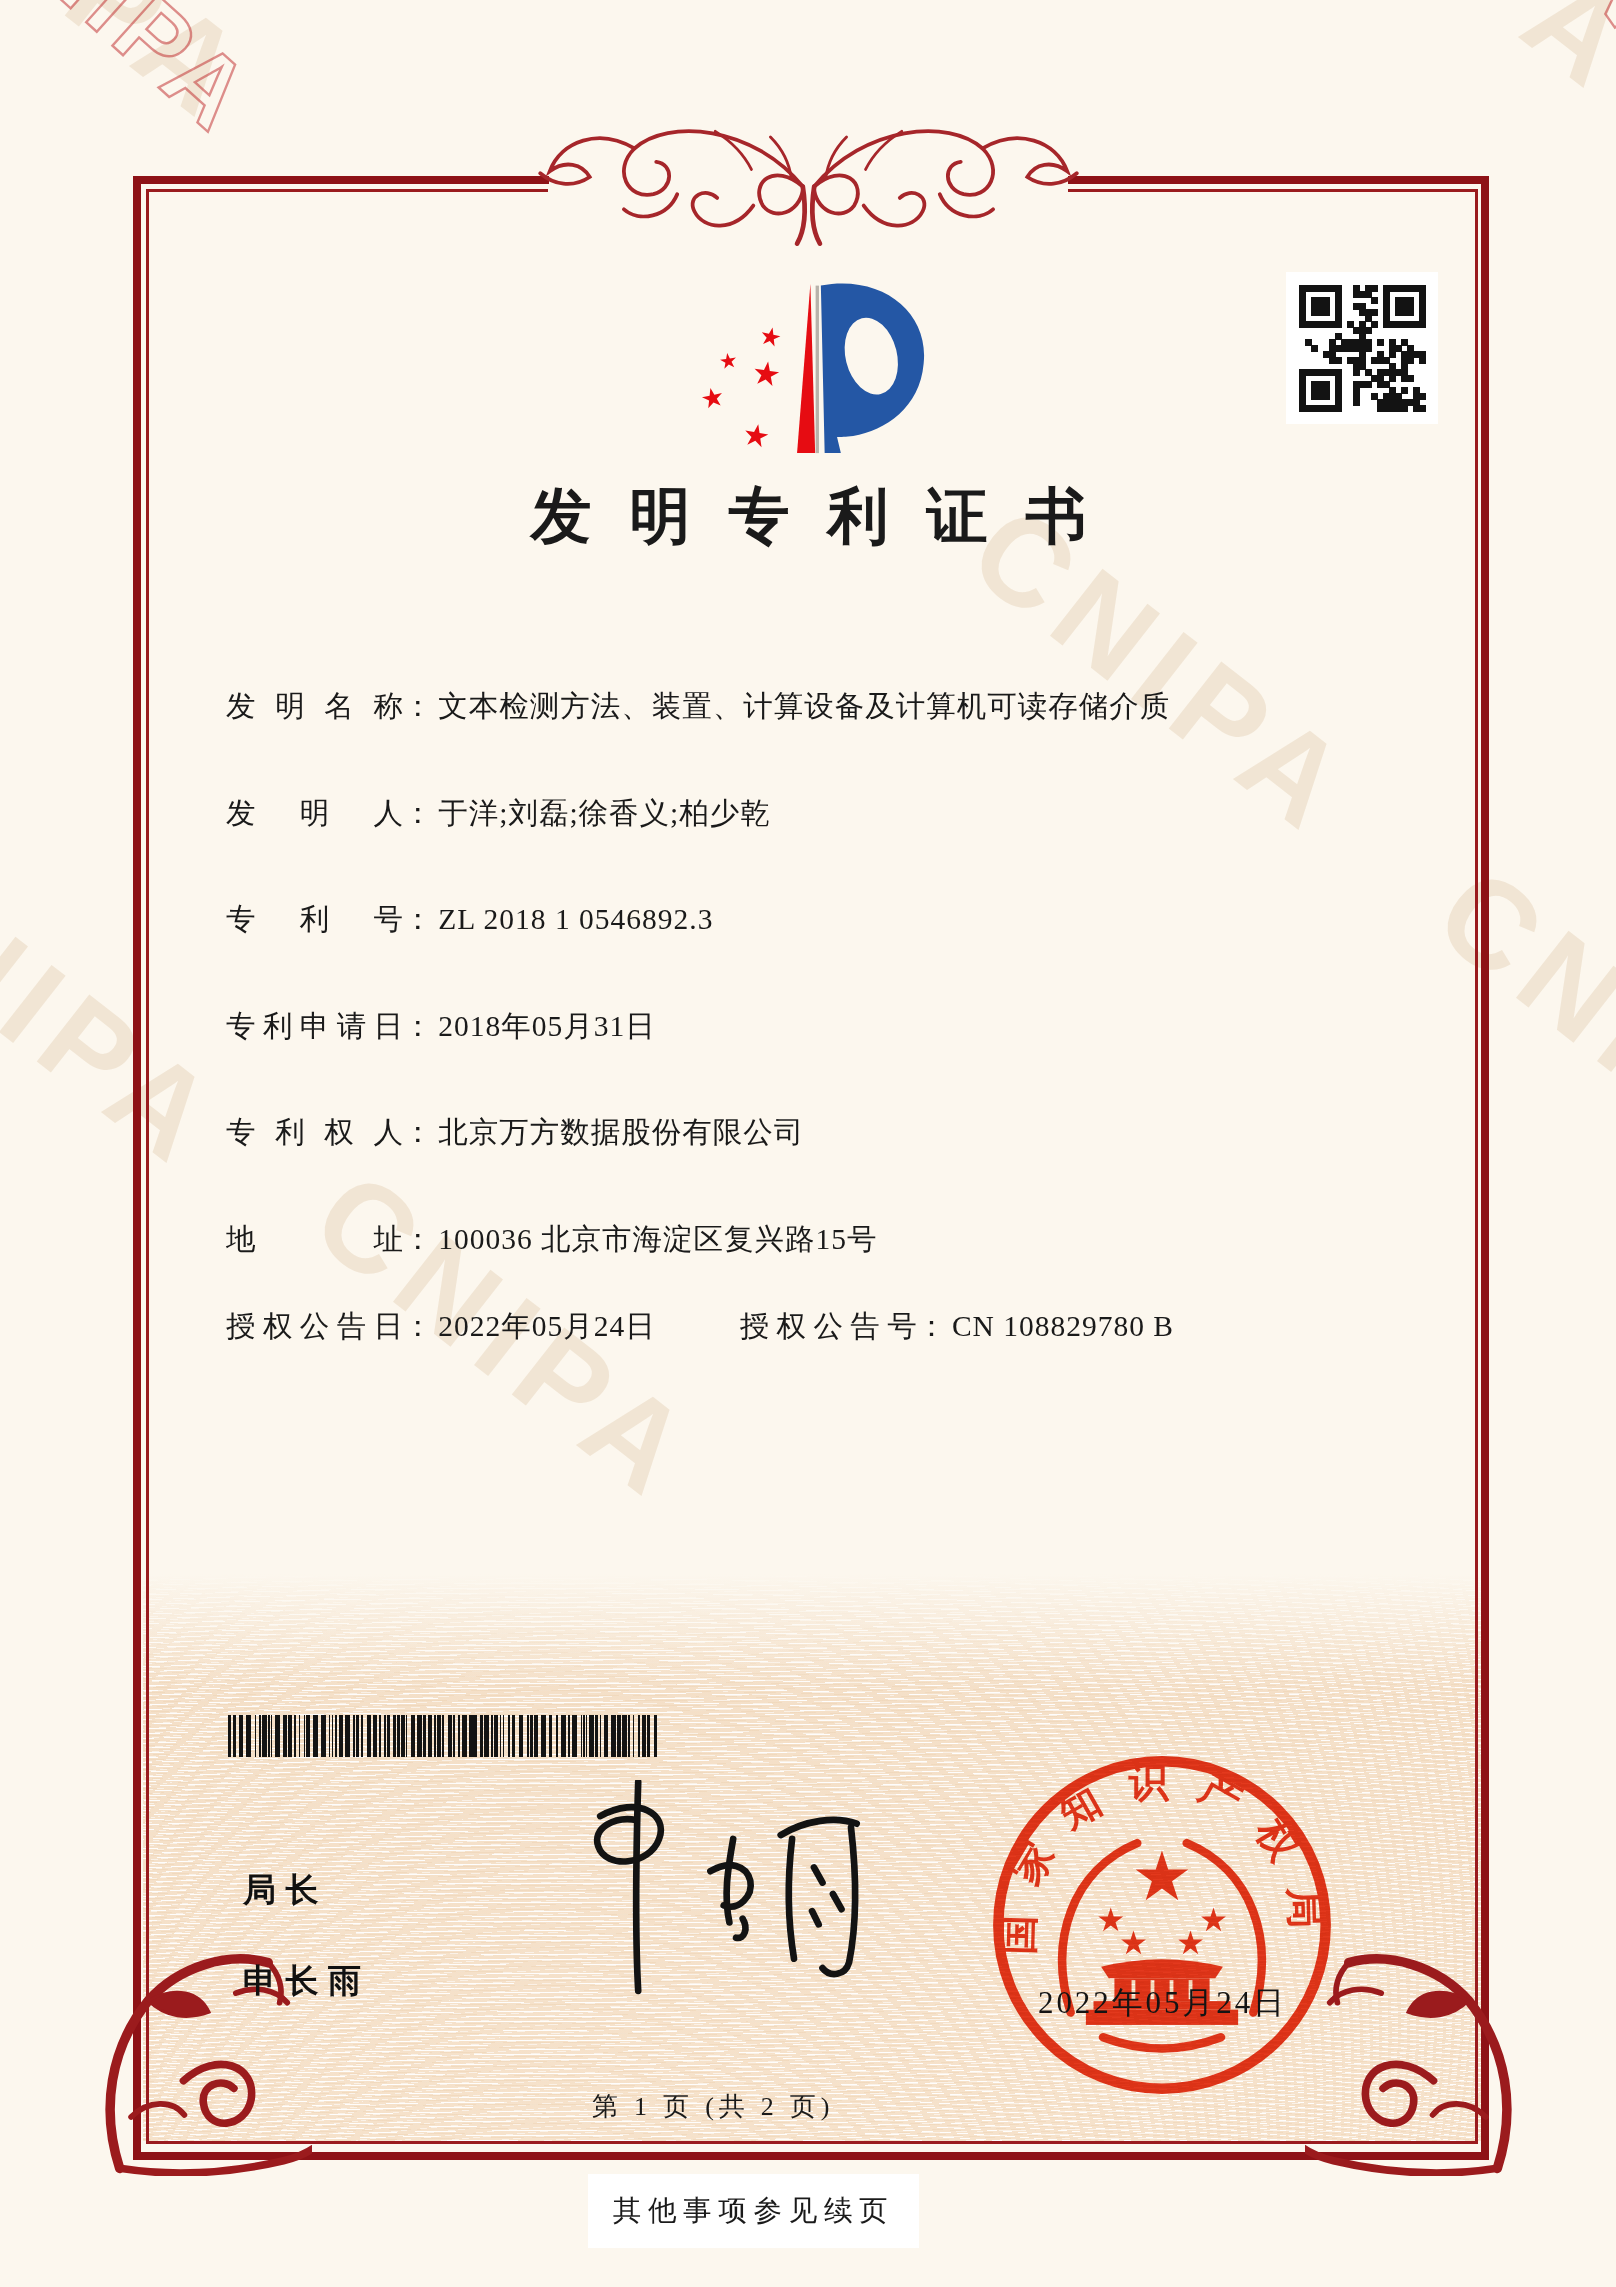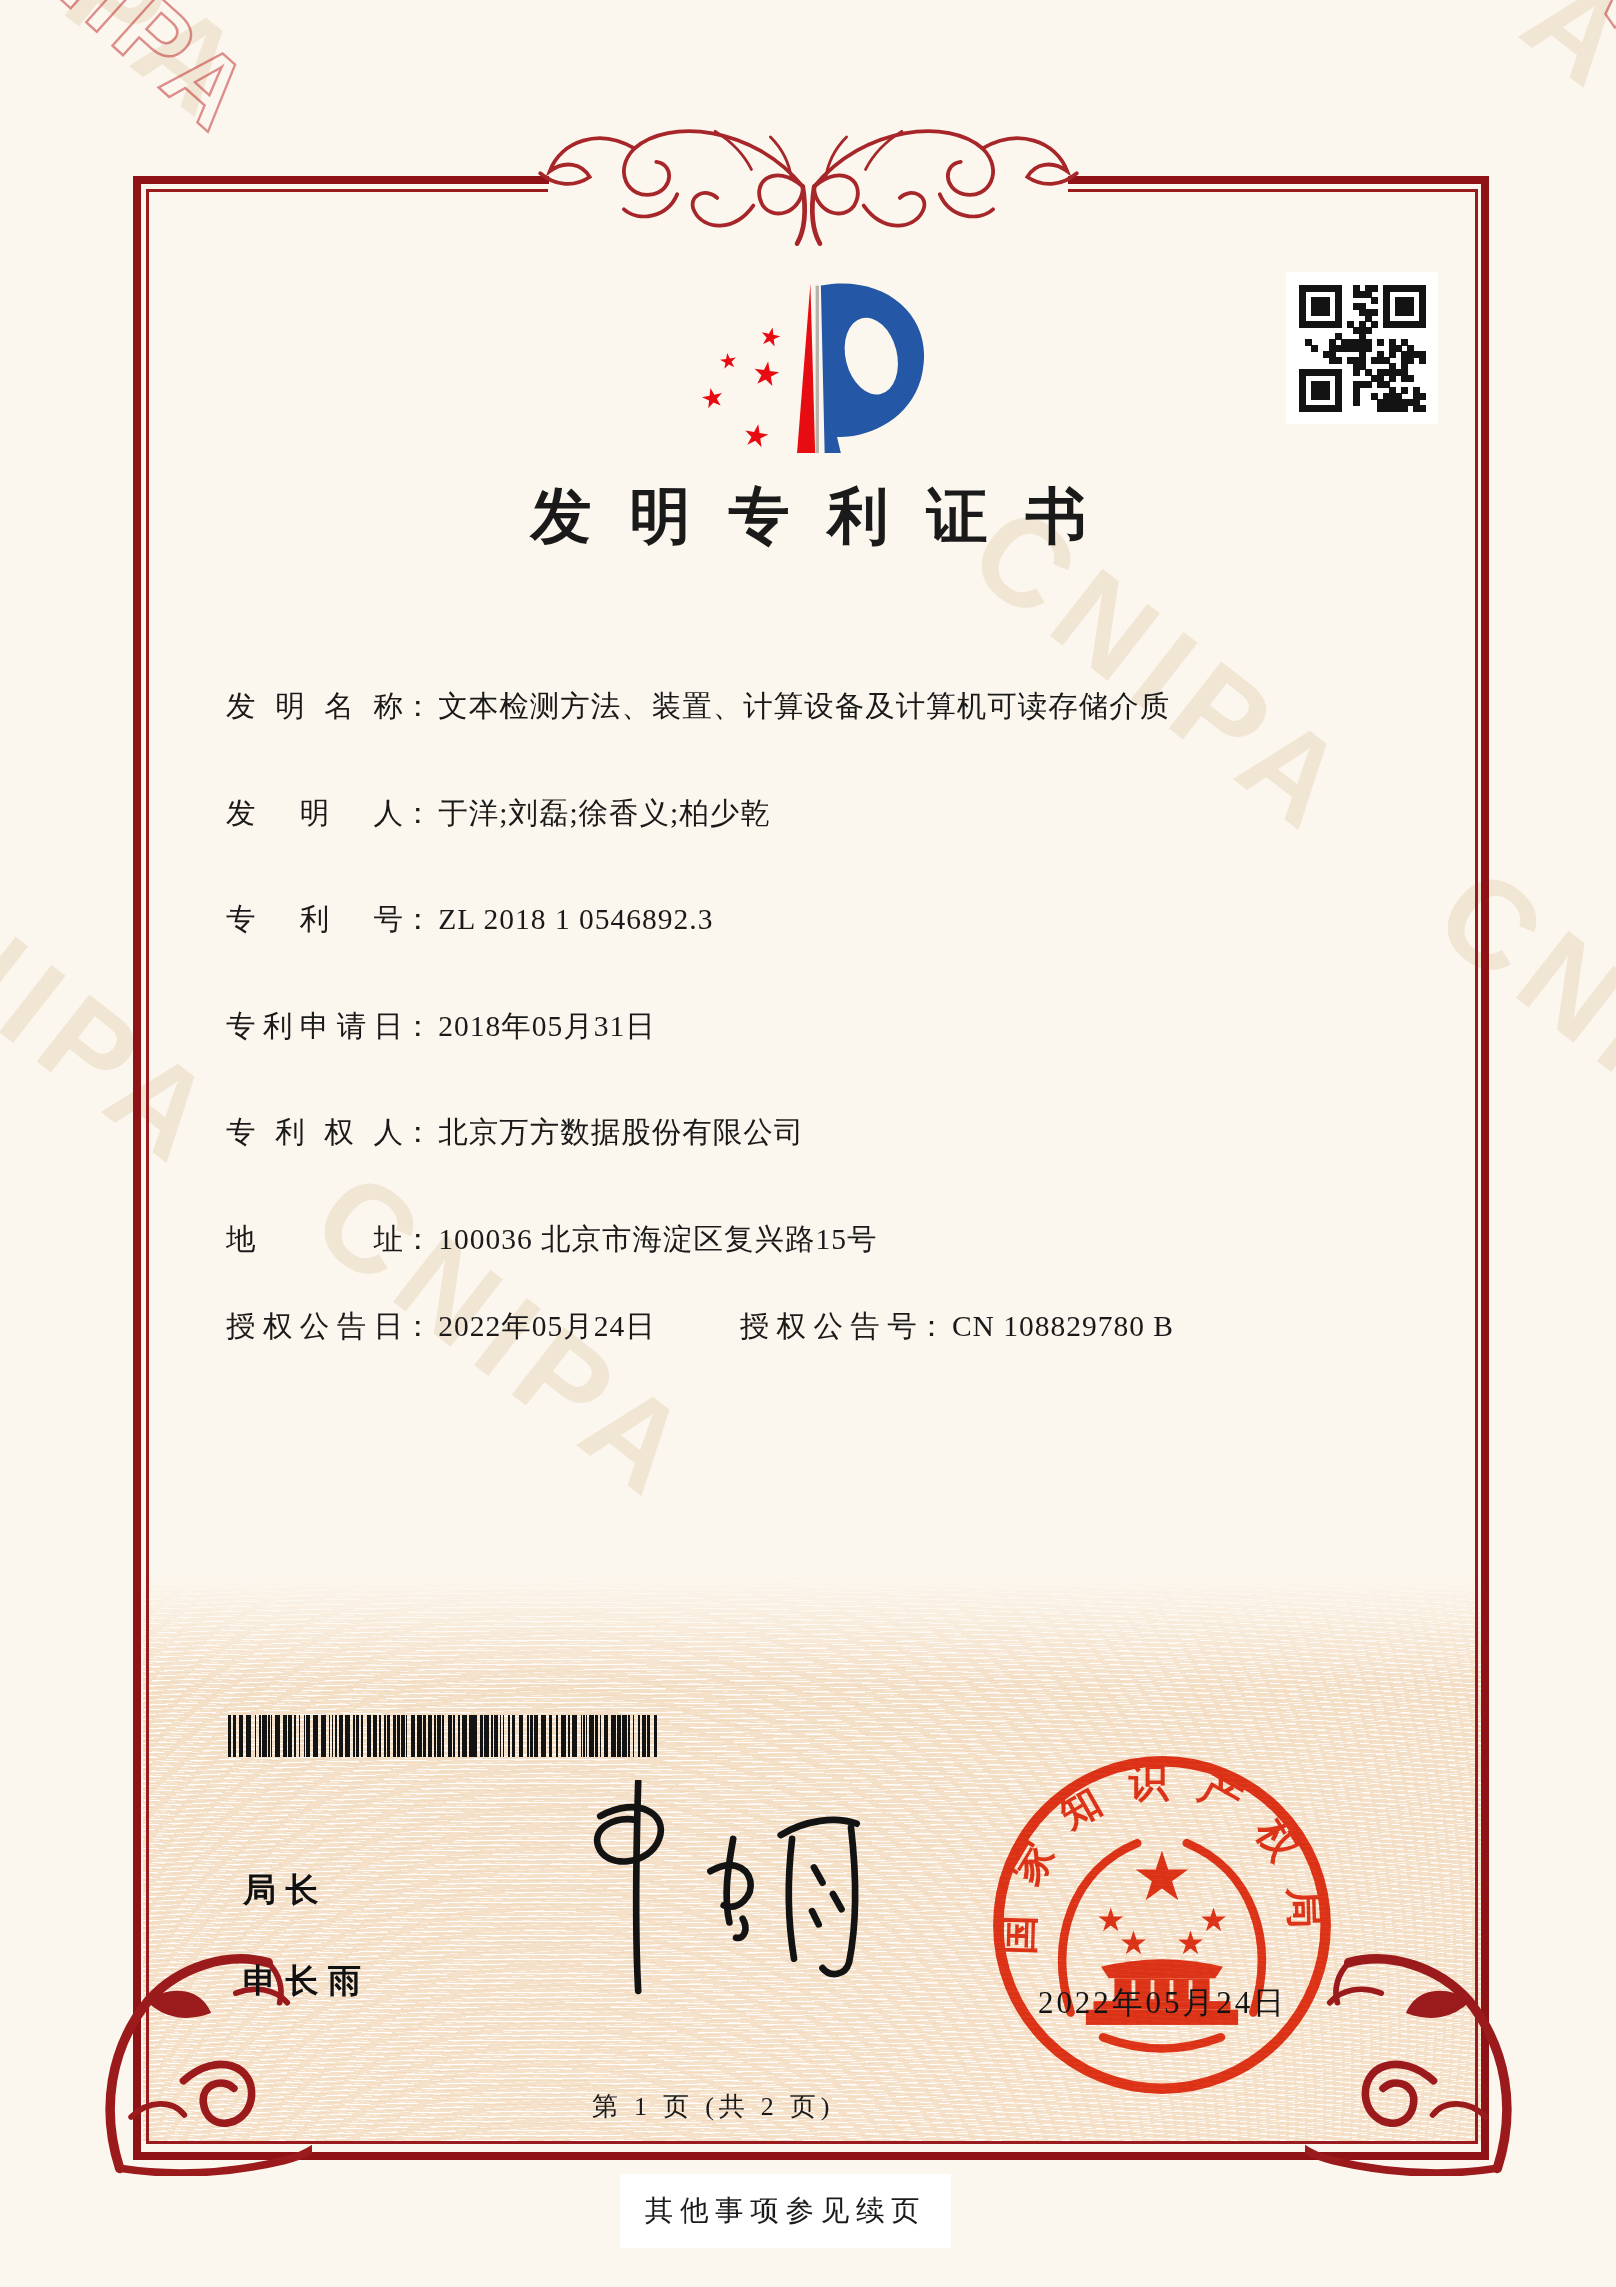--- a/index.html
+++ b/index.html
@@ -50,21 +50,21 @@
   .officer .name{margin-top:46px;}
   .sig{position:absolute;left:547px;top:1780px;}
   
   .seal{position:absolute;left:985px;top:1748px;width:354px;height:354px;opacity:.96;mix-blend-mode:multiply;}
   .sealdate{position:absolute;left:1001px;top:1982px;width:323px;text-align:center;font-size:31px;
             letter-spacing:2.9px;color:#141414;z-index:6;}
   
   .pageinfo{position:absolute;left:285px;top:2089px;width:856px;text-align:center;
             font-size:26px;letter-spacing:4.8px;}
   .notebox{position:absolute;left:588px;top:2174px;width:331px;height:74px;background:#ffffff;
-           text-align:center;line-height:74px;font-size:28.5px;letter-spacing:6.7px;margin-left:32px;}
+           text-align:center;line-height:74px;font-size:28.5px;letter-spacing:6.7px;}
 </style>
 </head>
 <body>
 
 <div class="page">
 
   <span class="wm" style="left:-162px;top:-114px;">CNIPA</span>
   <span class="wm" style="left:1227px;top:-143px;">CNIPA</span>
   <span class="wm" style="left:942px;top:599px;">CNIPA</span>
   <span class="wm" style="left:-190px;top:932px;">CNIPA</span>

